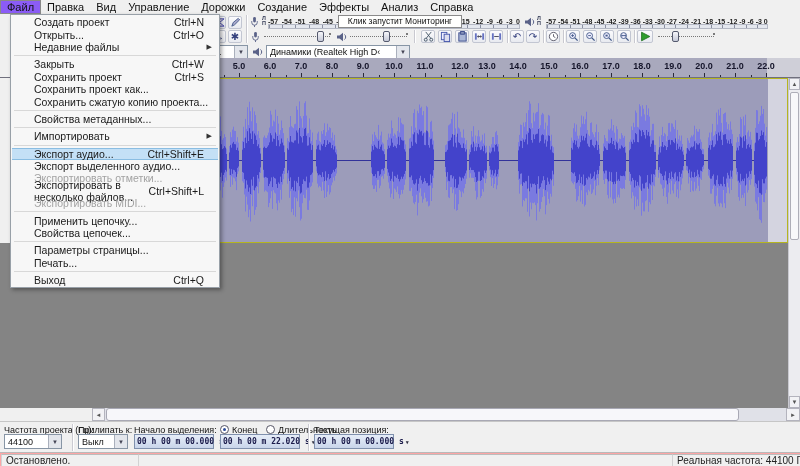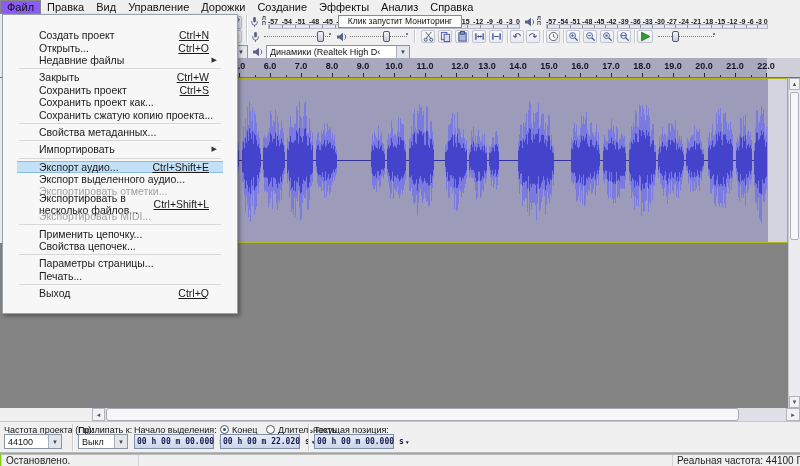--- a/index.html
+++ b/index.html
@@ -55,27 +55,27 @@
   #seltb{position:absolute;left:0;top:421px;width:800px;height:31px;background:#f0f0f0;border-top:1px solid #c6c6c6;font-size:9px;}
   .stlabel{position:absolute;top:3px;color:#111;white-space:nowrap;}
   .timefield{position:absolute;top:12px;height:15px;background:linear-gradient(#e6edf8,#c9d5ea);border:1px solid #7f90ad;box-sizing:border-box;display:flex;align-items:center;font-family:"DejaVu Sans Mono",monospace;font-size:8px;font-weight:bold;color:#1b1b4b;}
   .timefield .tval{flex:1;padding:0 2px;white-space:nowrap;}
   .timefield .tarrow{width:8px;font-size:5px;color:#334;text-align:center;}
   .radio{position:absolute;top:3px;width:9px;height:9px;border-radius:50%;border:1px solid #556;background:#fff;box-sizing:border-box;}
   .radio.sel::after{content:'';display:block;width:3px;height:3px;margin:2px;border-radius:50%;background:#2a4a9a;}
   .stsep{position:absolute;top:2px;bottom:2px;width:1px;background:#cbcbd2;border-right:1px solid #fff;}
 
   
-  #statusbar{position:absolute;left:0;top:452px;width:800px;height:14px;background:#84cc16;border-top:1px solid #b9b9b9;font-size:10px;color:#222;}
+  #statusbar{position:absolute;left:0;top:452px;width:800px;height:14px;background:#fca5a5;border-top:1px solid #b9b9b9;font-size:10px;color:#222;}
   .scell{position:absolute;top:1px;height:11px;border:1px solid #d2d2d2;border-top-color:#bcbcbc;background:#f0f0f0;padding:0 4px;line-height:11px;white-space:nowrap;box-sizing:content-box;}
 
   
-  #file-menu{position:absolute;left:2px;top:14px;width:206px;background:#f7f7f7;border:1px solid #98a0a8;box-shadow:2px 2px 4px rgba(0,0,0,.35);padding:14px;z-index:50;}
+  #file-menu{position:absolute;left:10px;top:14px;width:206px;background:#f7f7f7;border:1px solid #98a0a8;box-shadow:2px 2px 4px rgba(0,0,0,.35);padding:1px;z-index:50;}
   .fitem{height:12.4px;display:flex;align-items:center;padding-left:22px;padding-right:4px;font-size:10.5px;color:#1a1a1a;}
-  .fitem .sc{margin-left:auto;padding-right:10px;color:#1a1a1a;text-decoration:underline;}
+  .fitem .sc{margin-left:auto;padding-right:10px;color:#1a1a1a;}
   .fitem .sub{margin-left:auto;padding-right:2px;font-size:7px;color:#333;}
   .fitem.dis{color:#a2a2a2;}
   .fitem.hl{background:#c4e0f6;border-top:1px solid #8abde2;border-bottom:1px solid #8abde2;height:10.4px;}
   .fsep{border-top:1px solid #d8d8d8;margin:2px 2px;}
 
   
   #tooltip{position:absolute;left:338px;top:15px;width:124px;height:13px;background:#fffffe;border:1px solid #8a8a8a;box-sizing:border-box;font-size:8.5px;line-height:11px;text-align:center;white-space:nowrap;z-index:60;overflow:hidden;}
 </style>
 </head>
 <body>

